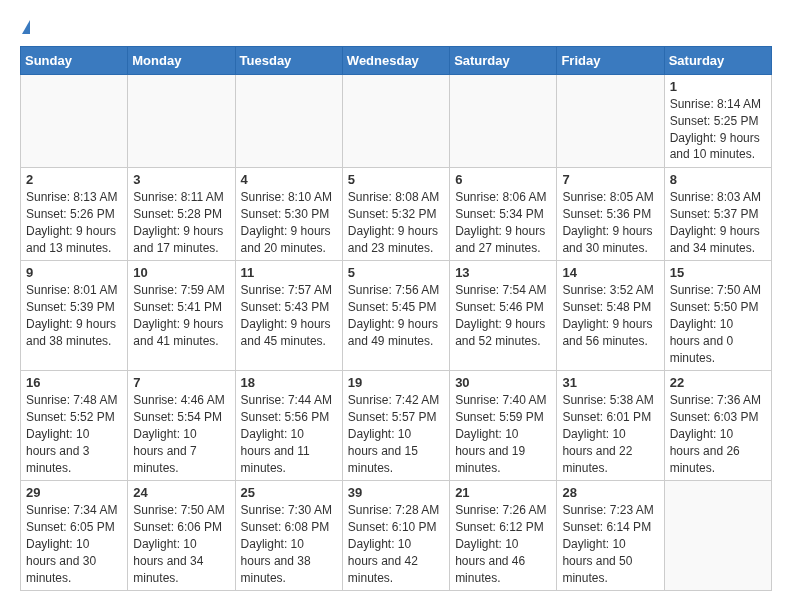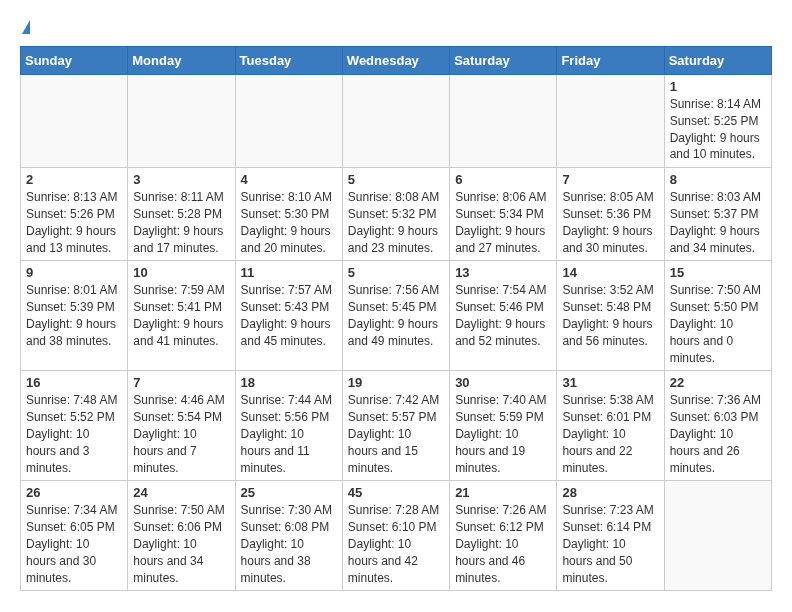--- a/index.html
+++ b/index.html
@@ -290,42 +290,42 @@
         <td>
           <span class="day-number">22</span>
           <div class="day-info">Sunrise: 7:36 AM
 Sunset: 6:03 PM
 Daylight: 10 hours
 and 26 minutes.</div>
         </td>
       </tr>
       <tr>
         <td>
-          <span class="day-number">26</span>
+          <span class="day-number">29</span>
           <div class="day-info">Sunrise: 7:34 AM
 Sunset: 6:05 PM
 Daylight: 10 hours
 and 30 minutes.</div>
         </td>
         <td>
           <span class="day-number">24</span>
           <div class="day-info">Sunrise: 7:50 AM
 Sunset: 6:06 PM
 Daylight: 10 hours
 and 34 minutes.</div>
         </td>
         <td>
           <span class="day-number">25</span>
           <div class="day-info">Sunrise: 7:30 AM
 Sunset: 6:08 PM
 Daylight: 10 hours
 and 38 minutes.</div>
         </td>
         <td>
-          <span class="day-number">45</span>
+          <span class="day-number">39</span>
           <div class="day-info">Sunrise: 7:28 AM
 Sunset: 6:10 PM
 Daylight: 10 hours
 and 42 minutes.</div>
         </td>
         <td>
           <span class="day-number">21</span>
           <div class="day-info">Sunrise: 7:26 AM
 Sunset: 6:12 PM
 Daylight: 10 hours

